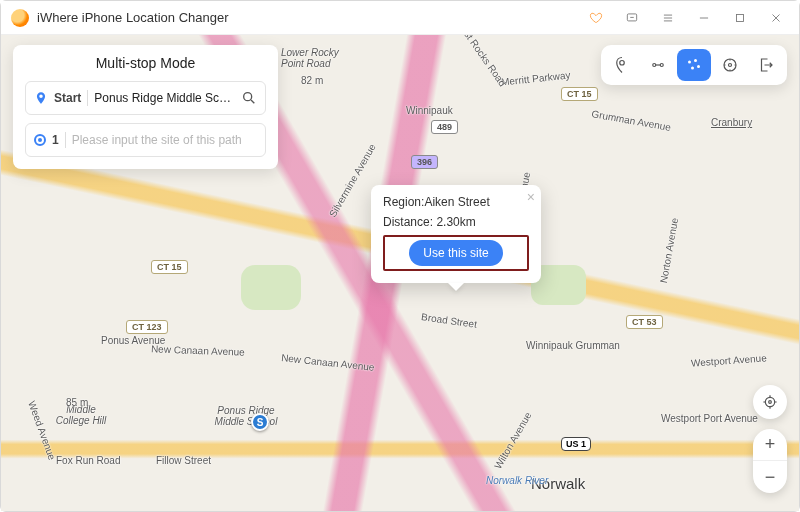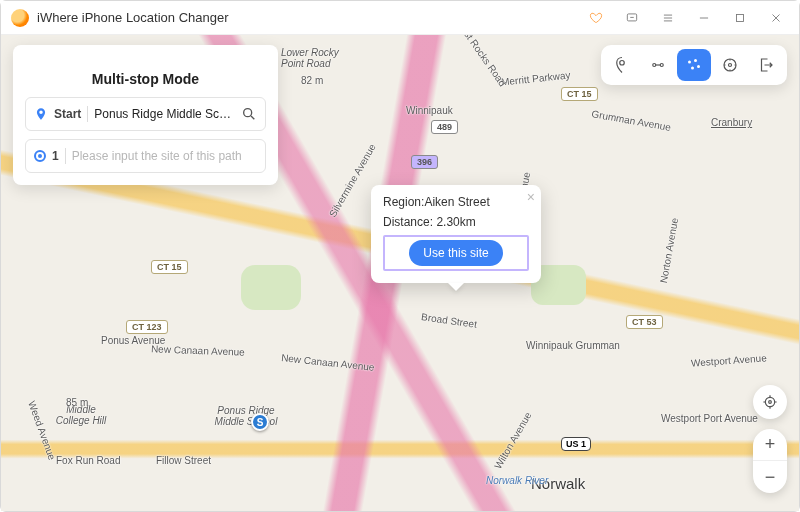--- a/index.html
+++ b/index.html
@@ -23,21 +23,21 @@
     #f2efe8;
   }
   .map-label { position:absolute; font-size:10px; color:#5a5a5a; white-space:nowrap; text-shadow:0 0 2px #fff,0 0 2px #fff; }
   .shield { position:absolute; font-size:9px; font-weight:600; background:#fff; border:1px solid #b5a877; padding:1px 5px; border-radius:3px; color:#6e6240;}
   .us-shield { position:absolute; font-size:9px; font-weight:700; background:#fff; border:1.5px solid #444; padding:1px 4px; border-radius:4px;}
   .city { position:absolute; font-size:15px; color:#3a3a3a; font-weight:500; text-shadow:0 0 3px #fff,0 0 3px #fff;}
   .park { position:absolute; background:#d7e8c2; }
   .marker-s { position:absolute; width:18px; height:18px; border-radius:50%; background:#2b7cd3; color:#fff; font-size:10px; font-weight:700; display:flex; align-items:center; justify-content:center; border:2px solid #fff; box-shadow:0 1px 3px rgba(0,0,0,.4);}
   
   .panel { position:absolute; left:12px; top:10px; width:265px; background:#fff; border-radius:8px; box-shadow:0 4px 16px rgba(0,0,0,.12); padding:10px 12px 12px; z-index:3;}
-  .panel h3 { font-size:14px; font-weight:700; text-align:center; color:#222; margin-bottom:10px;margin-top:16px;}
+  .panel h3 { font-size:14px; font-weight:400; text-align:center; color:#222; margin-bottom:10px;}
   .row { display:flex; align-items:center; height:34px; border:1px solid #e3e3e3; border-radius:6px; padding:0 8px; margin-bottom:8px; gap:6px; font-size:12px; color:#333;}
   .row:last-child{margin-bottom:0;}
   .row .pin { width:14px; height:14px; }
   .row .pin svg{width:14px;height:14px;fill:#3b82f6;}
   .row .lbl { font-weight:600; color:#444;}
   .row .sep { width:1px; height:16px; background:#ddd;}
   .row .val { flex:1; overflow:hidden; text-overflow:ellipsis; white-space:nowrap; color:#222;}
   .row .val.placeholder{color:#b7b7b7;}
   .row .search { width:16px;height:16px; }
   .row .search svg{width:16px;height:16px;stroke:#555;fill:none;stroke-width:2;}
@@ -47,21 +47,21 @@
   
   .modes { position:absolute; right:12px; top:10px; height:40px; background:#fff; border-radius:10px; box-shadow:0 4px 14px rgba(0,0,0,.12); display:flex; align-items:center; padding:4px; gap:2px; z-index:3;}
   .mode-btn { width:34px; height:32px; border-radius:8px; display:flex; align-items:center; justify-content:center; cursor:pointer; }
   .mode-btn svg{width:18px;height:18px;stroke:#555;fill:none;stroke-width:1.6;}
   .mode-btn.active{ background:#3b82f6; }
   .mode-btn.active svg{stroke:#fff; fill:#fff;}
   
   .popup { position:absolute; left:370px; top:150px; width:170px; background:#fff; border-radius:8px; box-shadow:0 6px 20px rgba(0,0,0,.18); padding:10px 12px 12px; z-index:3; }
   .popup .close{position:absolute; right:6px; top:4px; font-size:14px; color:#bbb; cursor:pointer;}
   .popup .line{font-size:12px; color:#333; margin-bottom:6px;}
-  .popup .btn-wrap{ border:2px solid #c4b5fd; padding:3px; border-radius:2px; display:flex; justify-content:center;}
+  .popup .btn-wrap{ border:2px solid #7f1d1d; padding:3px; border-radius:2px; display:flex; justify-content:center;}
   .popup .use-btn{ background:#3b82f6; color:#fff; border:none; border-radius:14px; height:26px; padding:0 14px; font-size:12px; cursor:pointer;}
   .popup-tip{position:absolute; left:50%; bottom:-8px; transform:translateX(-50%); width:0;height:0;border-left:8px solid transparent;border-right:8px solid transparent;border-top:8px solid #fff; filter:drop-shadow(0 2px 2px rgba(0,0,0,.1));}
   
   .side-controls{position:absolute; right:12px; bottom:18px; display:flex; flex-direction:column; gap:10px; z-index:3;}
   .round-btn{width:34px;height:34px;border-radius:50%;background:#fff;box-shadow:0 3px 10px rgba(0,0,0,.15);display:flex;align-items:center;justify-content:center;cursor:pointer;}
   .round-btn svg{width:16px;height:16px;stroke:#555;fill:none;stroke-width:1.8;}
   .zoom{width:34px;border-radius:17px;background:#fff;box-shadow:0 3px 10px rgba(0,0,0,.15);overflow:hidden;}
   .zoom div{height:32px;display:flex;align-items:center;justify-content:center;color:#555;font-size:18px;cursor:pointer;}
   .zoom div:first-child{border-bottom:1px solid #eee;}
 </style>

